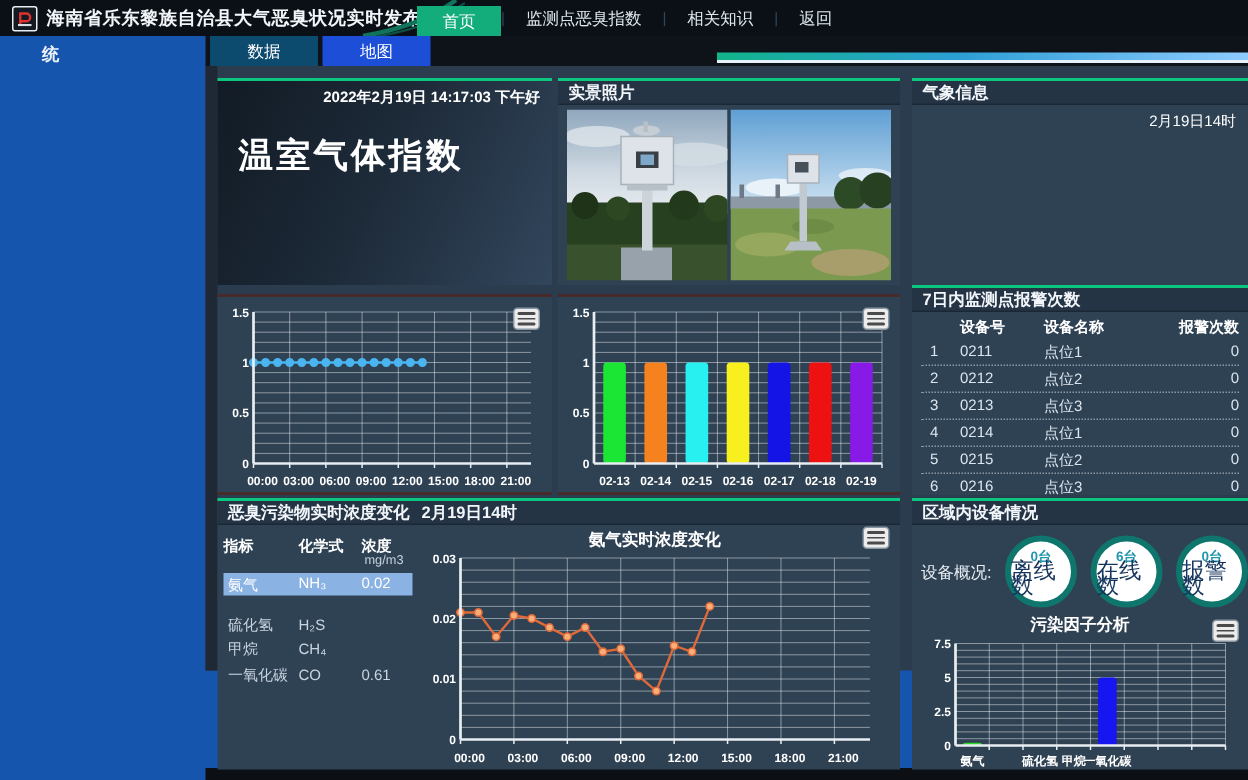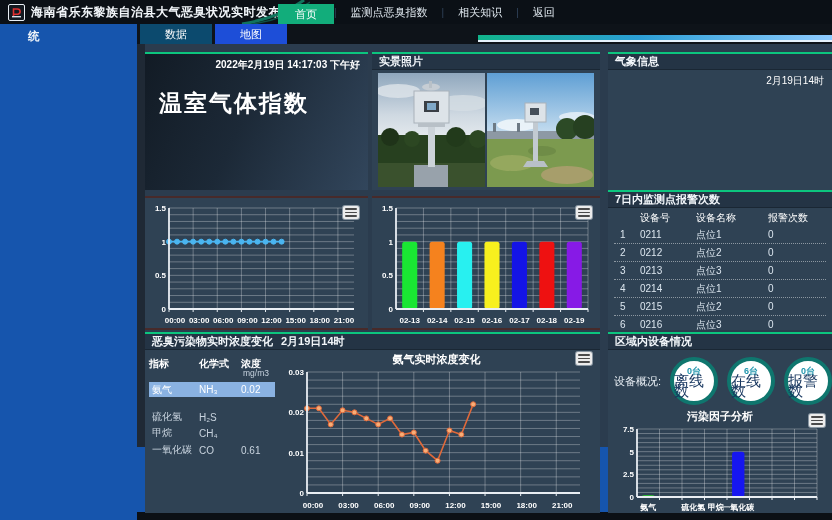--- a/index.html
+++ b/index.html
@@ -40,27 +40,27 @@
   .photo-row{display:flex;gap:2px;padding:3px 6px;}
   .photo-row svg{display:block;}
   .p-weather{left:608px;top:52px;width:224px;height:138px;}
   .weather-ts{text-align:right;padding:4px 8px;font-size:10px;color:#fff;}
   .p-chart1{left:145px;top:196px;width:223px;height:134px;border-top:2px solid #472a2a;border-bottom:2px solid #472a2a;}
   .p-chart2{left:372px;top:196px;width:228px;height:134px;border-top:2px solid #472a2a;border-bottom:2px solid #472a2a;}
   .p-alarm{left:608px;top:190px;width:224px;height:140px;}
   .p-odor{left:145px;top:332px;width:455px;height:181px;}
   .p-devices{left:608px;top:332px;width:224px;height:181px;}
   
-  .f-head{display:grid;grid-template-columns:26px 56px 1fr 58px;font-size:10px;font-weight:normal;color:#fff;
+  .f-head{display:grid;grid-template-columns:26px 56px 1fr 58px;font-size:10px;font-weight:bold;color:#fff;
           height:16px;align-items:center;margin-top:2px;}
   .f-row{display:grid;grid-template-columns:26px 56px 1fr 58px;font-size:10px;color:#dce6ef;height:17px;
          align-items:center;border-bottom:1px dotted rgba(255,255,255,.45);margin:0 6px 0 6px;}
   .f-head{margin:2px 6px 0 6px;}
   .f-idx{padding-left:6px;}
-  .f-count{text-align:left;}
+  .f-count{text-align:right;}
   
   .o-table{position:absolute;left:4px;top:20px;width:128px;height:197px;font-size:10px;}
   .o-head{position:absolute;left:0;top:3px;width:126px;display:grid;grid-template-columns:50px 42px 34px;
           font-weight:bold;color:#fff;}
   .o-unit{position:absolute;left:94px;top:14px;font-size:8.5px;color:#c6d2de;}
   .o-row{position:absolute;left:0;width:126px;display:grid;grid-template-columns:50px 42px 34px;align-items:center;color:#c9d4df;}
   .o-row span:first-child{padding-left:3px;}
   .o-row.hl{background:#8ab2e2;color:#fff;height:15px;}
   .o-chart{position:absolute;left:132px;top:16px;width:319px;height:163px;}
   .chart-title{text-align:center;font-size:11px;font-weight:bold;color:#fff;height:14px;margin-top:2px;}

